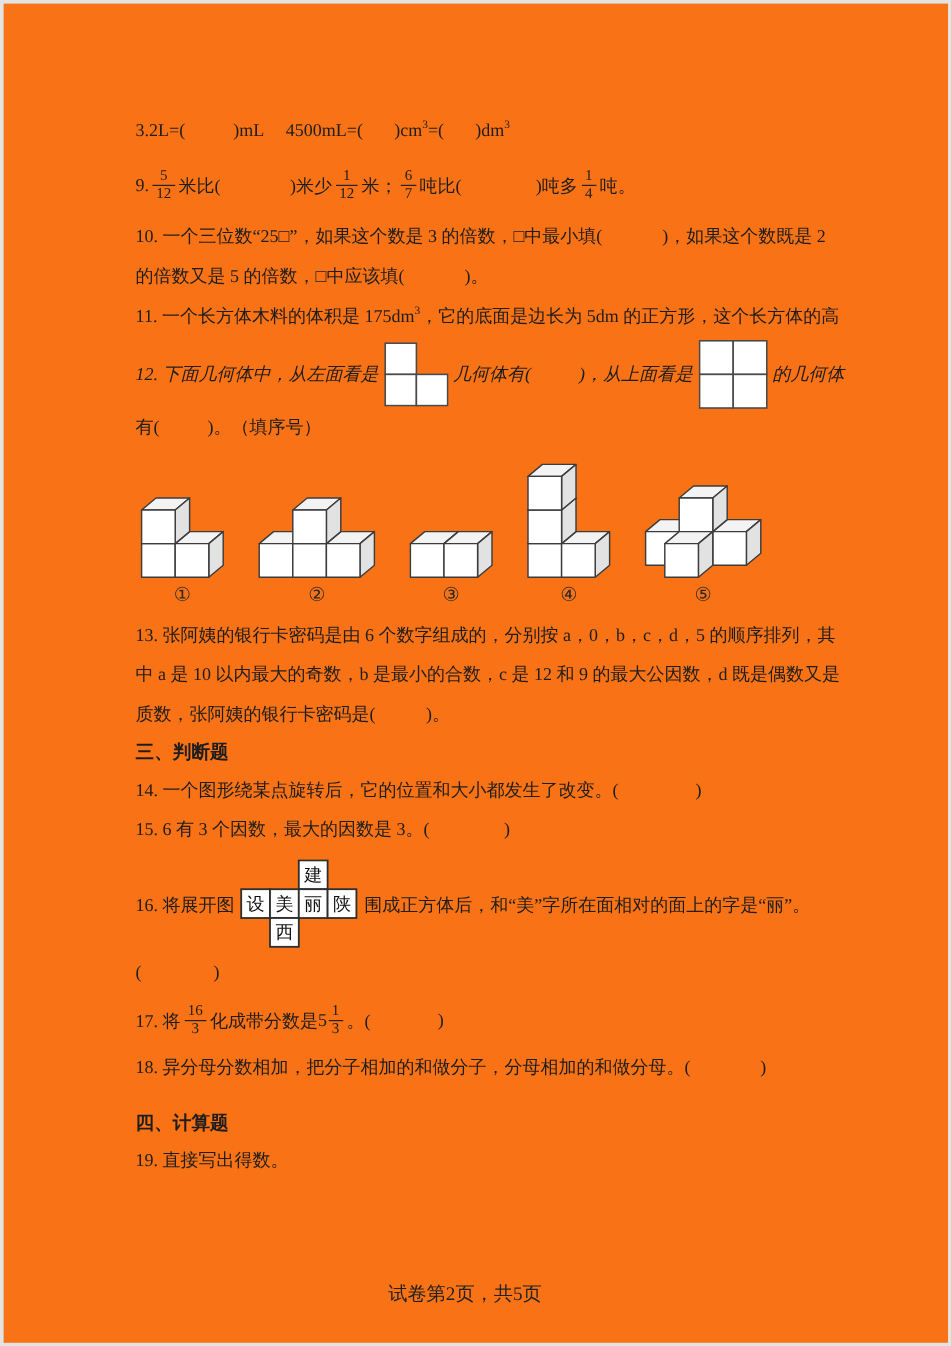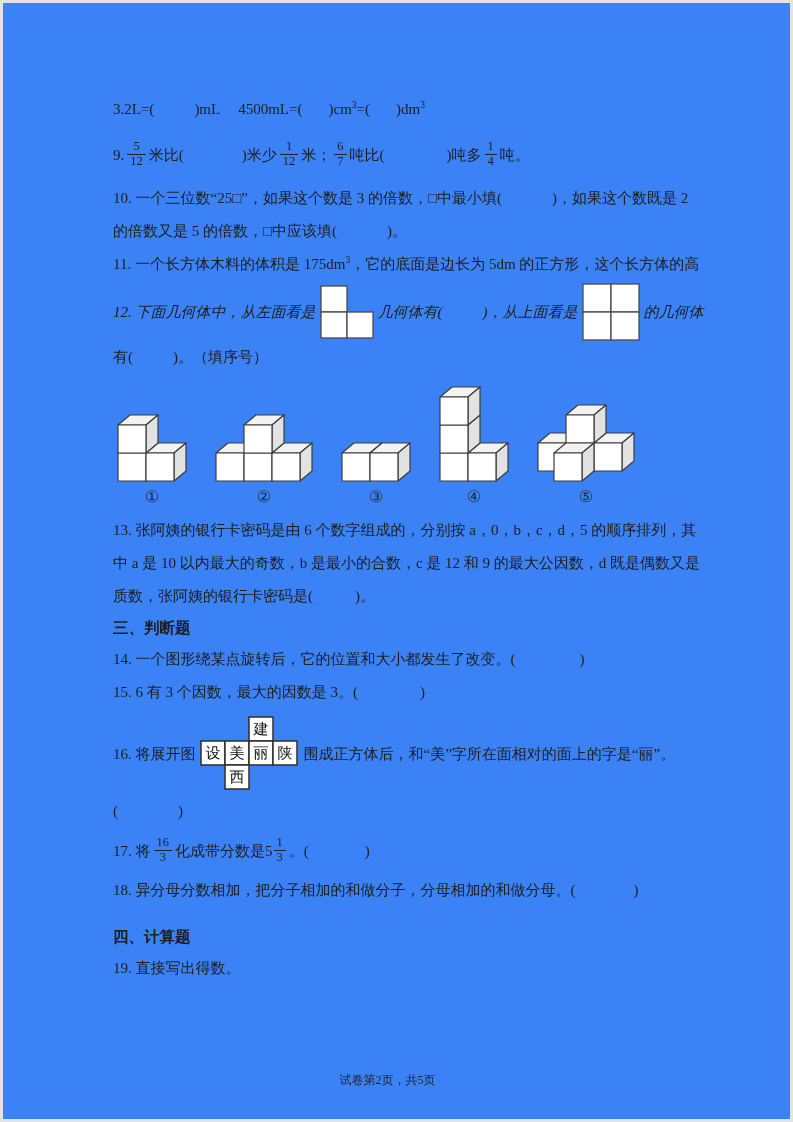--- a/index.html
+++ b/index.html
@@ -1,18 +1,18 @@
 <!DOCTYPE html>
 <html><head>
 <meta charset="utf-8">
 <style>
   html,body{margin:0;padding:0;background:#ffffff;}
   .page{
     width:793px;height:1122px;box-sizing:border-box;position:relative;
-    background:#3b82f6;border:3px solid #e3e3e3;
+    background:#f97316;border:3px solid #e3e3e3;
     font-family:"Liberation Serif","DejaVu Serif",serif;
     color:#1d1d1d;font-size:15px;
   }
   .content{position:absolute;left:110px;right:70px;top:90px;}
   .line{margin:0;line-height:33px;white-space:nowrap;}
   .flexline{display:flex;align-items:center;white-space:nowrap;}
   .flexline > span{flex:0 0 auto;}
   .bk{display:inline-block;height:2px;}
   .frac{display:inline-block;vertical-align:middle;text-align:center;
         font-size:12.5px;line-height:1.1;margin:0 3px;position:relative;top:-1px;}
@@ -24,21 +24,21 @@
   .figwrap{display:flex;flex-direction:column;align-items:center;}
   .figlabel{font-size:16px;line-height:22px;margin-top:2px;color:#2a2a2a;}
   .cube .f{fill:#ffffff;stroke:#3c3c3c;stroke-width:1.2;stroke-linejoin:round;}
   .cube .t{fill:#f3f3f3;stroke:#3c3c3c;stroke-width:1.2;stroke-linejoin:round;}
   .cube .r{fill:#e2e2e2;stroke:#3c3c3c;stroke-width:1.2;stroke-linejoin:round;}
   .viewshape rect{fill:#ffffff;stroke:#4a4a4a;stroke-width:1.3;}
   .net rect{fill:#ffffff;stroke:#2e2e2e;stroke-width:1.5;}
   .net text{font-size:15px;fill:#111;font-family:"Liberation Serif","DejaVu Serif",serif;}
   .inlinefig{margin:0 4px;}
   .footer{position:absolute;left:0;right:18px;bottom:30px;text-align:center;
-          font-size:12px;color:#222;}
+          font-size:16px;color:#222;}
   .mt6{margin-top:6px;} .mt4{margin-top:4px;} .mt2{margin-top:2px;font-style:italic;}
   .sec3{} .sec4{margin-top:15px;}
   .q16row{margin-top:4px;} 
 </style>
 </head>
 <body>
 
 <div class="page">
   <div class="content">
 

